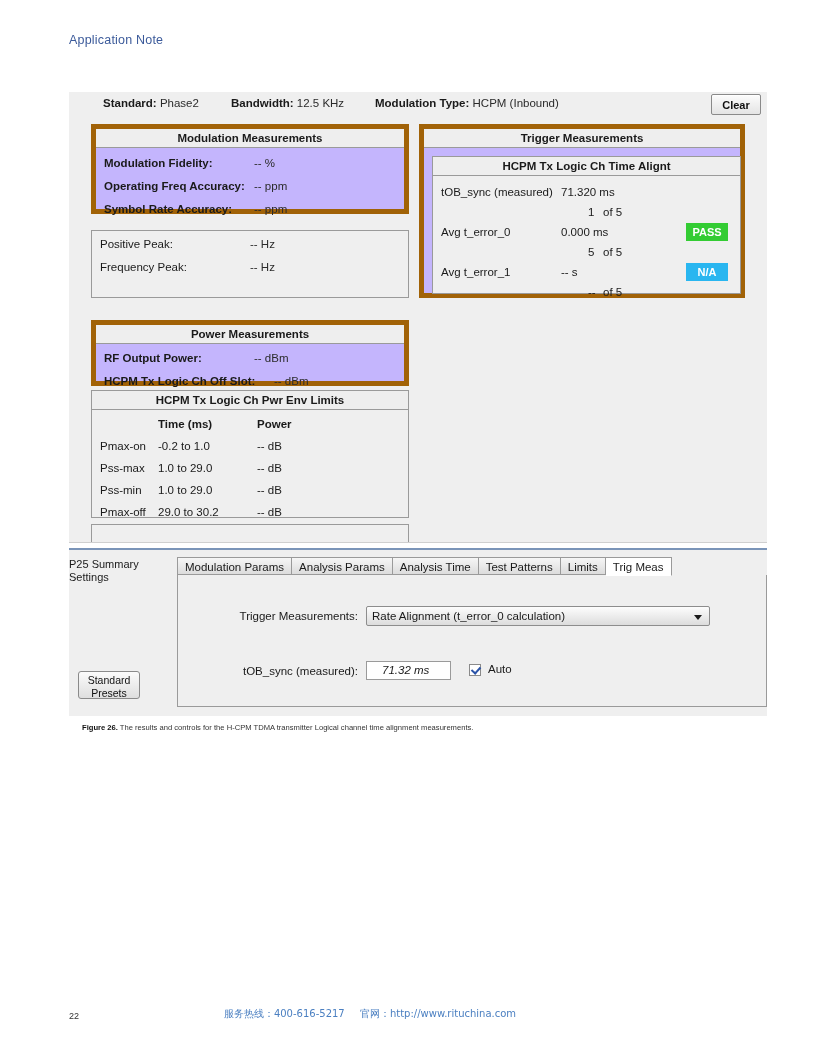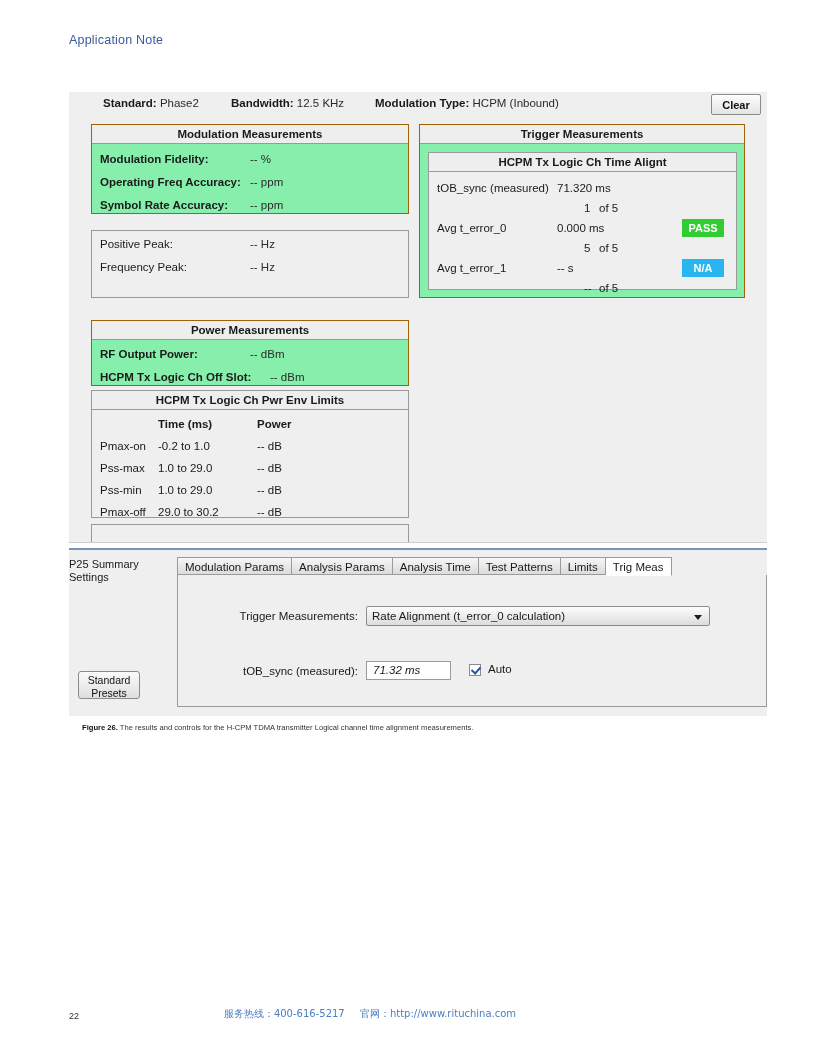--- a/index.html
+++ b/index.html
@@ -108,22 +108,22 @@
     border-radius: 2px;
     display: flex;
     align-items: center;
     justify-content: center;
     box-shadow: inset 0 1px 0 #fff;
   }
 
   
   .grp {
     position: absolute;
-    background: #86efac;
-    border: 1px solid #a16207;
+    background: #c4b5fd;
+    border: 5px solid #a16207;
     box-sizing: border-box;
   }
   .grp-title {
     height: 18px;
     line-height: 18px;
     text-align: center;
     font-size: 11.5px;
     font-weight: bold;
     color: #1a1a1a;
     background: #eeeeee;
@@ -303,21 +303,21 @@
   .textbox {
     position: absolute;
     height: 19px;
     background: #ffffff;
     border: 1px solid #9a9a9a;
     box-sizing: border-box;
     font-size: 11.5px;
     font-style: italic;
     color: #1a1a1a;
     line-height: 17px;
-    padding-left: 6px;
+    padding-left: 15px;
   }
   .chk {
     position: absolute;
     width: 12px;
     height: 12px;
     background: #ffffff;
     border: 1px solid #8a8a8a;
     box-sizing: border-box;
   }
   .chk:after {

